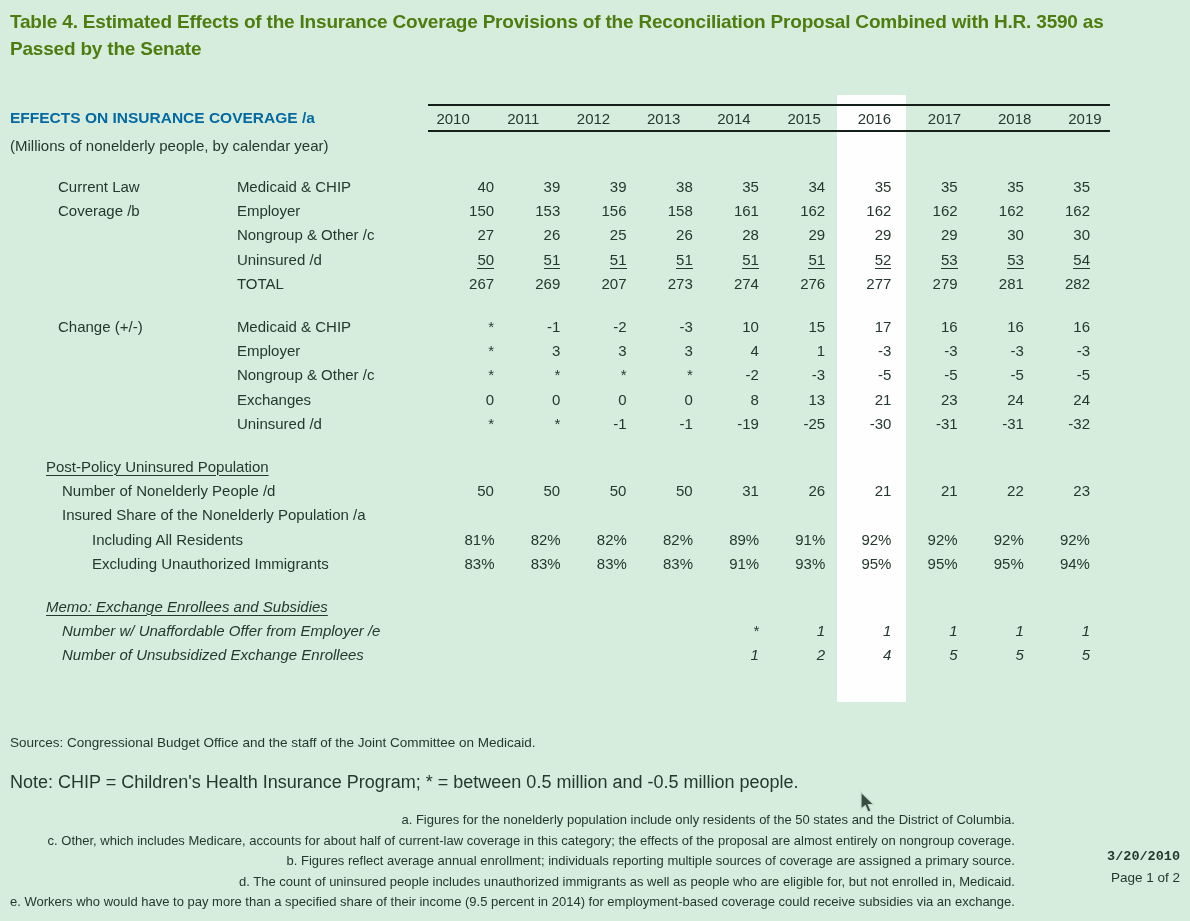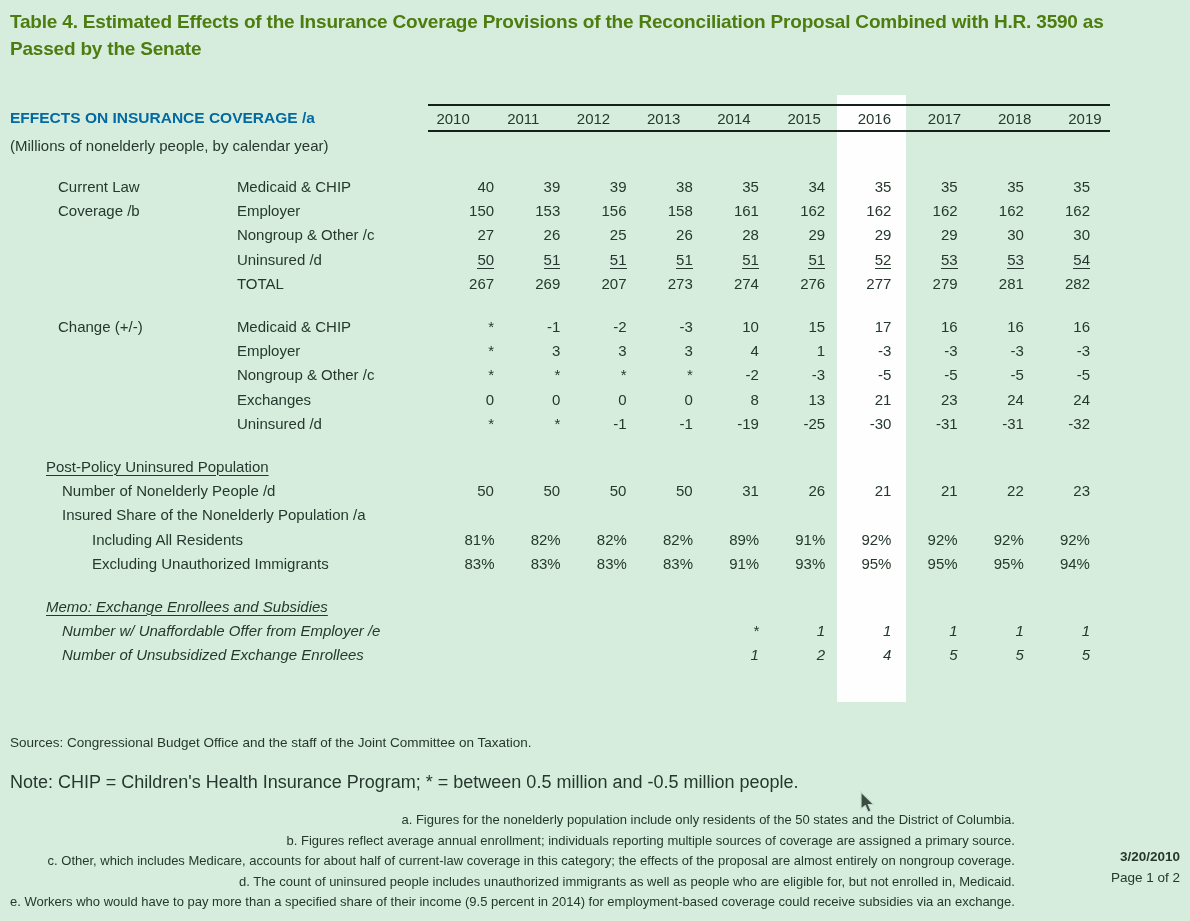--- a/index.html
+++ b/index.html
@@ -34,21 +34,21 @@
   .ind2 { padding-left:46px; }
   .v { width:68.2px; text-align:right; padding-right:20px; white-space:nowrap; }
   .it { font-style:italic; }
   .hu { text-decoration:underline; text-underline-offset:3px; text-decoration-thickness:1.4px; }
   .uv { border-bottom:1.6px solid currentColor; padding-bottom:0px; }
   .sources { position:absolute; left:10px; top:735px; font-size:13.5px; }
   .note    { position:absolute; left:10px; top:772px; font-size:18px; }
   .footnotes { position:absolute; left:10px; top:810px; font-size:13px;text-align:right; }
   .fnline { height:20.6px; line-height:20.6px; white-space:nowrap; }
   .daterow { position:absolute; right:10px; top:847px; text-align:right; font-size:13.5px; line-height:20.6px; }
-  .date { font-weight:bold; }
+  .date { font-weight:bold;font-family:Liberation Mono, monospace; }
   .cursor { position:absolute; left:856px; top:790px; }
 </style>
 </head>
 <body style="background: rgb(214, 237, 221);">
 
 <div class="title">Table 4. Estimated Effects of the Insurance Coverage Provisions of the Reconciliation Proposal Combined with H.R. 3590 as Passed by the Senate</div>
 
 <div class="band" style="background: rgb(254, 254, 254);"></div>
 
 <div class="tablewrap">
@@ -297,26 +297,26 @@
           <div class="v">2</div>
           <div class="v">4</div>
           <div class="v">5</div>
           <div class="v">5</div>
           <div class="v">5</div>
         </div>
       </div>
     </div>
 </div>
 
-<div class="sources">Sources: Congressional Budget Office and the staff of the Joint Committee on Taxation.</div>
+<div class="sources">Sources: Congressional Budget Office and the staff of the Joint Committee on Medicaid.</div>
 <div class="note">Note: CHIP = Children's Health Insurance Program; * = between 0.5 million and -0.5 million people.</div>
 <div class="footnotes">
     <div class="fnline">a. Figures for the nonelderly population include only residents of the 50 states and the District of Columbia.</div>
+    <div class="fnline">c. Other, which includes Medicare, accounts for about half of current-law coverage in this category; the effects of the proposal are almost entirely on nongroup coverage.</div>
     <div class="fnline">b. Figures reflect average annual enrollment; individuals reporting multiple sources of coverage are assigned a primary source.</div>
-    <div class="fnline">c. Other, which includes Medicare, accounts for about half of current-law coverage in this category; the effects of the proposal are almost entirely on nongroup coverage.</div>
     <div class="fnline">d. The count of uninsured people includes unauthorized immigrants as well as people who are eligible for, but not enrolled in, Medicaid.</div>
     <div class="fnline">e. Workers who would have to pay more than a specified share of their income (9.5 percent in 2014) for employment-based coverage could receive subsidies via an exchange.</div>
   </div>
 
 <div class="daterow">
   <div class="date">3/20/2010</div>
   <div class="page">Page 1 of 2</div>
 </div>
 
 <svg class="cursor" width="20" height="26" viewBox="0 0 20 26">

